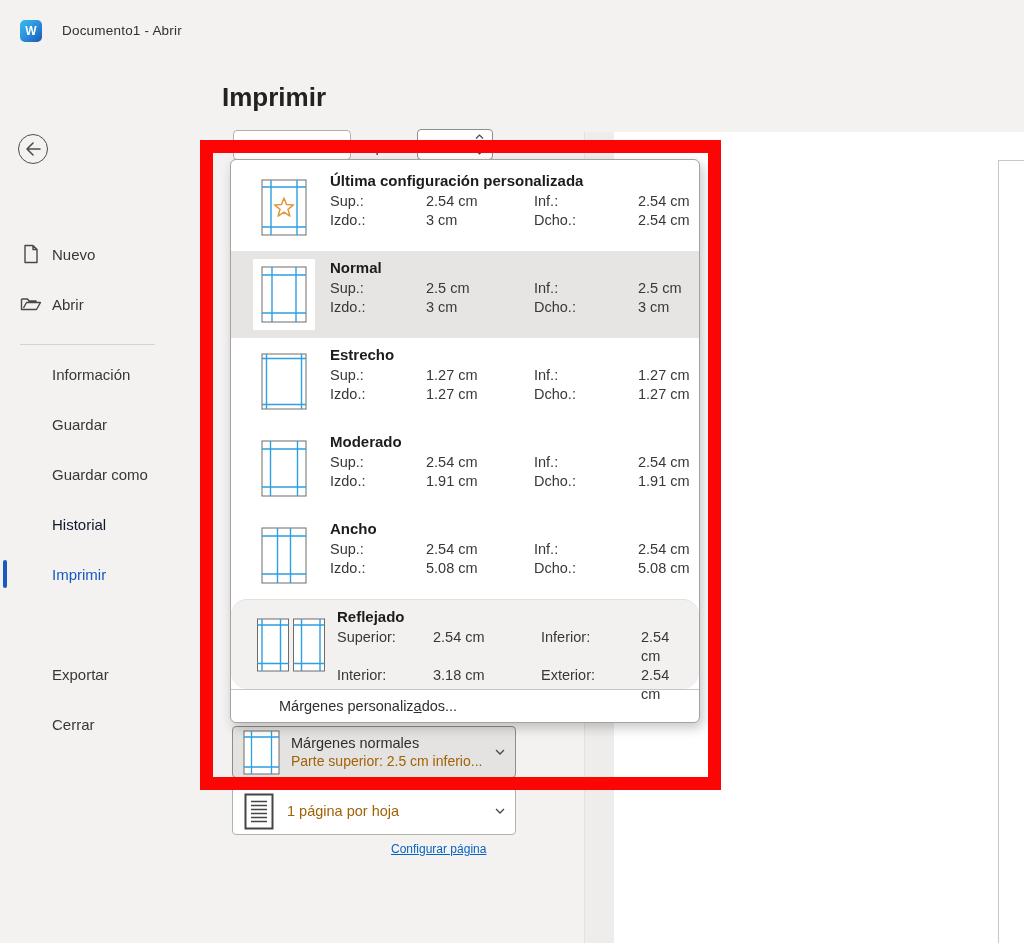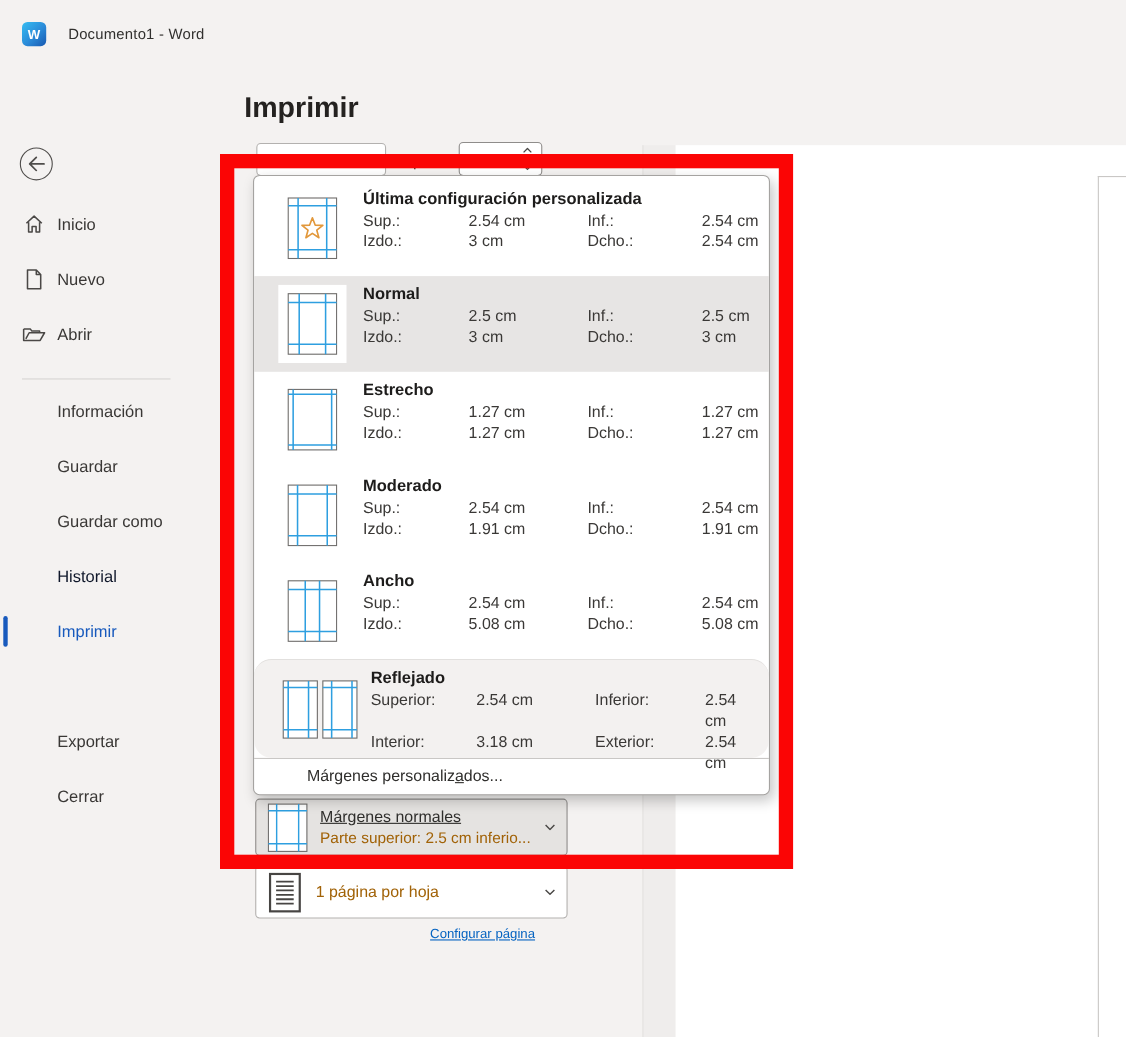--- a/index.html
+++ b/index.html
@@ -58,21 +58,21 @@
   .mtitle { font-size:15px; font-weight:bold; color:#1d1c1b; margin-bottom:3px; }
   .mgrid { display:grid; grid-template-columns:96px 108px 104px auto; font-size:14.5px; color:#3a3836; line-height:19px; }
   .dd-footer { height:33px; border-top:1px solid #c9c7c5; display:flex; align-items:center; padding-left:48px;
     font-size:14.5px; color:#2f2e2c; cursor:pointer; margin-top:0; }
   .accel { text-decoration:underline; }
 
   
   .margins-btn { position:absolute; left:232px; top:726px; width:284px; height:52px; background:#e5e3e1;
     border:1px solid #8f8d8b; border-radius:4px; display:flex; align-items:center; padding:0 10px; cursor:pointer; z-index:5; }
   .margins-btn .btxt { margin-left:11px; }
-  .margins-btn .bline1 { font-size:14.5px; color:#2f2e2c; margin-bottom:2px;text-decoration:underline; }
+  .margins-btn .bline1 { font-size:14.5px; color:#2f2e2c; margin-bottom:2px; }
   .margins-btn .bline2 { font-size:14px; color:#a16207; }
   .btn-chevron { position:absolute; right:10px; top:50%; margin-top:-3px; }
 
   .pages-btn { position:absolute; left:232px; top:787px; width:284px; height:48px; background:#fff;
     border:1px solid #b3b1af; border-radius:4px; display:flex; align-items:center; padding:0 11px; cursor:pointer; }
   .pages-btn .btxt { margin-left:13px; font-size:14.5px; color:#a16207; }
 
   .setup-link { position:absolute; left:391px; top:842px; font-size:12px; color:#0563c1;
     text-decoration:underline; cursor:pointer; }
 
@@ -82,40 +82,32 @@
 
   svg { display:block; }
 </style>
 </head>
 <body>
 
 <div id="screen">
 
   <div class="titlebar">
     <div class="word-icon">W</div>
-    <div class="title-text">Documento1 - Word</div>
+    <div class="title-text">Documento1 - Abrir</div>
   </div>
 
   <div class="sidebar">
     <div class="back-btn">
       <span>
         <svg width="16" height="14" viewBox="0 0 16 14">
             <path d="M8 1 L2 7 L8 13 M2 7 H15" stroke="#4f4d4b" stroke-width="1.6" fill="none" stroke-linecap="round" stroke-linejoin="round"></path>
           </svg>
       </span>
     </div>
 
-    <div class="nav-item" style="top:120px">
-      <span class="nicon">
-        <svg width="20" height="20" viewBox="0 0 20 20">
-            <path d="M3 9 L10 2.5 L17 9 M5 8 V17 H8.2 V12 H11.8 V17 H15 V8" stroke="#4a4846" stroke-width="1.4" fill="none" stroke-linejoin="round"></path>
-          </svg>
-      </span>
-      <span class="nlabel">Inicio</span>
-    </div>
     <div class="nav-item" style="top:170px">
       <span class="nicon">
         <svg width="18" height="20" viewBox="0 0 18 20">
             <path d="M3 1.5 H11 L15 5.5 V18.5 H3 Z M11 1.5 V5.5 H15" stroke="#4a4846" stroke-width="1.4" fill="none" stroke-linejoin="round"></path>
           </svg>
       </span>
       <span class="nlabel">Nuevo</span>
     </div>
     <div class="nav-item" style="top:220px">
       <span class="nicon">

